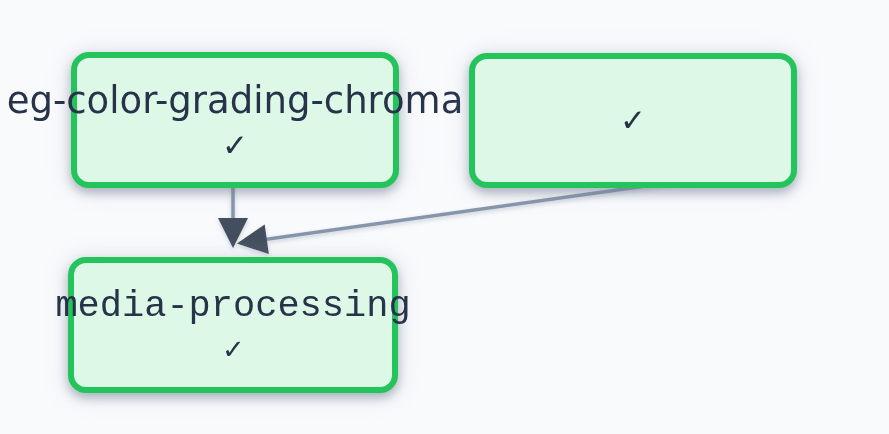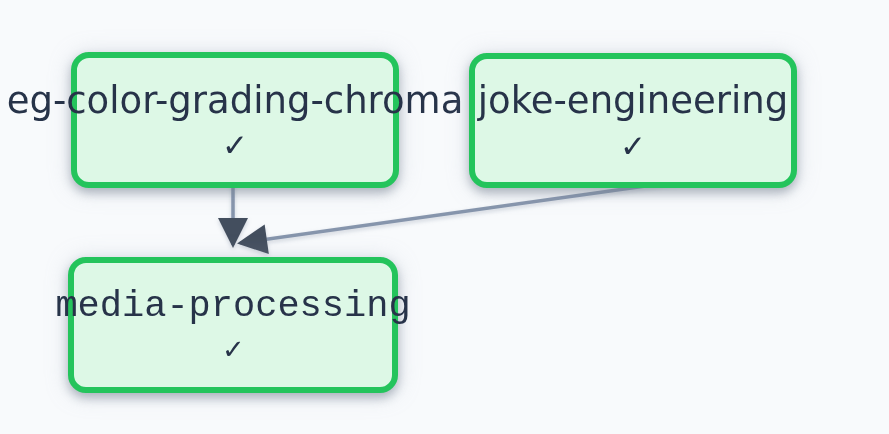--- a/index.html
+++ b/index.html
@@ -52,21 +52,20 @@
     <line class="edge" x1="233" y1="160" x2="233" y2="245" marker-end="url(#arrowhead)"></line>
     <line class="edge" x1="710" y1="177" x2="240" y2="243" marker-end="url(#arrowhead)"></line>
   </svg>
 
   <div class="node" style="left:71px;top:52px;width:328px;height:136px;">
     <span class="label">eg-color-grading-chroma</span>
     <span class="check">✓</span>
   </div>
 
   <div class="node" style="left:469px;top:53px;width:328px;height:135px;">
-    <span class="label">joke-engineering</span>
     <span class="check">✓</span>
   </div>
 
   <div class="node" style="left:68px;top:257px;width:330px;height:136px;font-family:Liberation Mono, monospace;">
     <span class="label">media-processing</span>
     <span class="check">✓</span>
   </div>
 
 </div>
 

